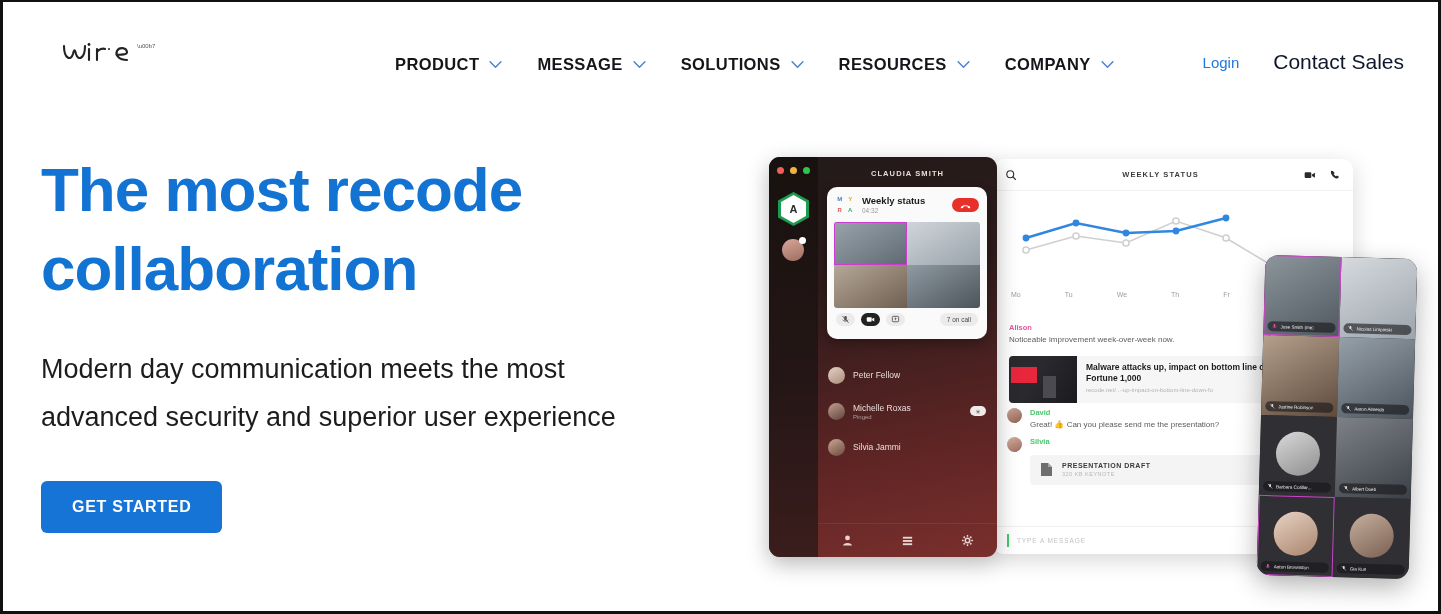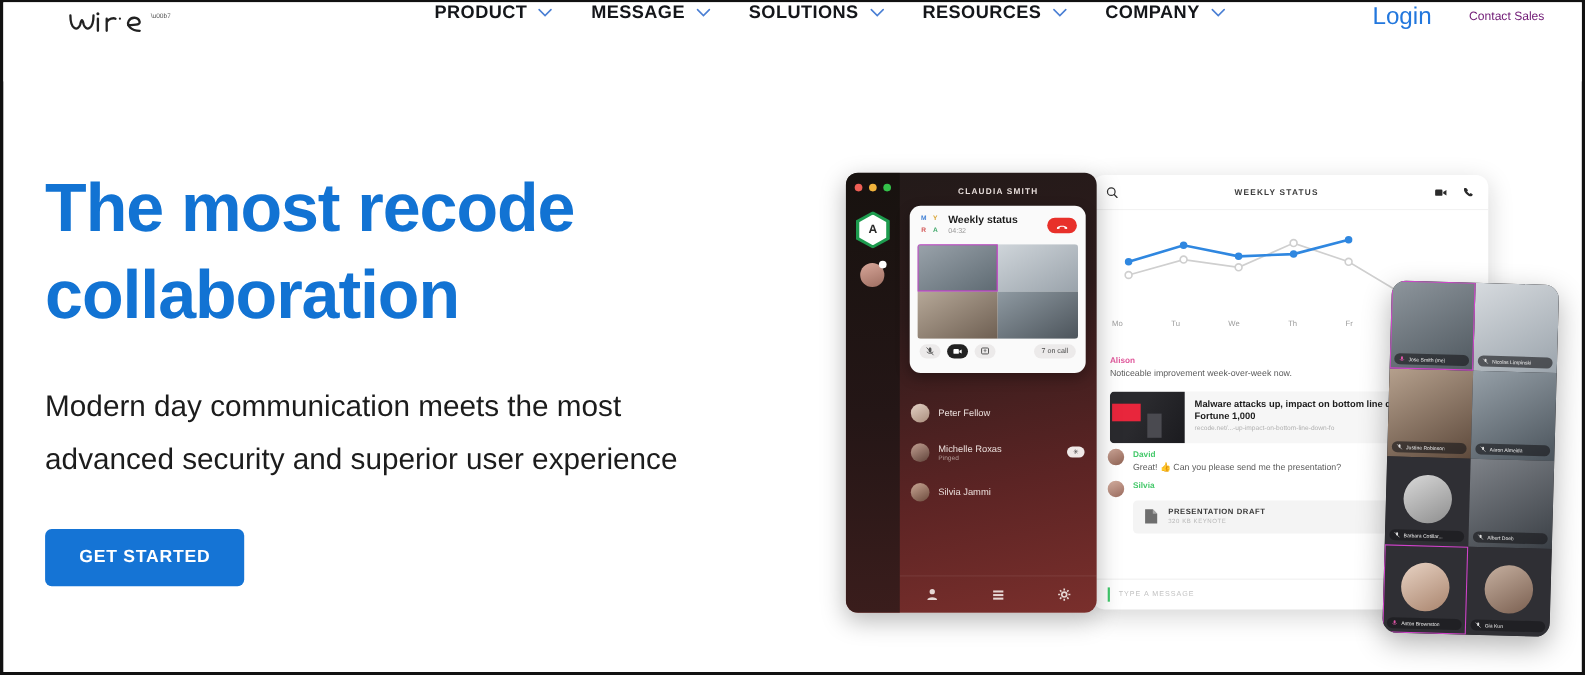--- a/index.html
+++ b/index.html
@@ -15,21 +15,21 @@
     background: #fff;
     border: 3px solid #111;
     border-top-width: 2px;
     overflow: hidden;
   }
 
   
   .navbar {
     position: absolute; top: 0; left: 0;
     width: 100%; height: 72px;
-    display: flex; align-items: flex-start;
+    display: flex; align-items: flex-end;
     padding: 0 26px 0 56px;
     background: #fff;
     z-index: 40;
   }
   .logo {
     width: 96px; height: 40px;
     display: flex; align-items: center;
     position: relative;
   }
   .logo svg { display:block; }
@@ -46,24 +46,24 @@
     cursor: pointer;
     white-space: nowrap;
   }
   .chev { width: 15px; height: 9px; display:block; }
   .nav-right {
     margin-left: auto;
     display: flex; align-items: center; gap: 34px;
     padding-right: 8px;
   }
   .nav-login {
-    font-size: 22px; color: #2277dd; cursor: pointer; font-weight: 400;
+    font-size: 15px; color: #2277dd; cursor: pointer; font-weight: 400;
   }
   .nav-contact {
-    font-size: 11px; color: #701a75; cursor: pointer; font-weight: 400;
+    font-size: 21px; color: #0f172a; cursor: pointer; font-weight: 400;
   }
 
   
   .hero-left {
     position: absolute;
     left: 38px; top: 148px;
     width: 650px;
   }
   .hero-title {
     font-size: 62px;

